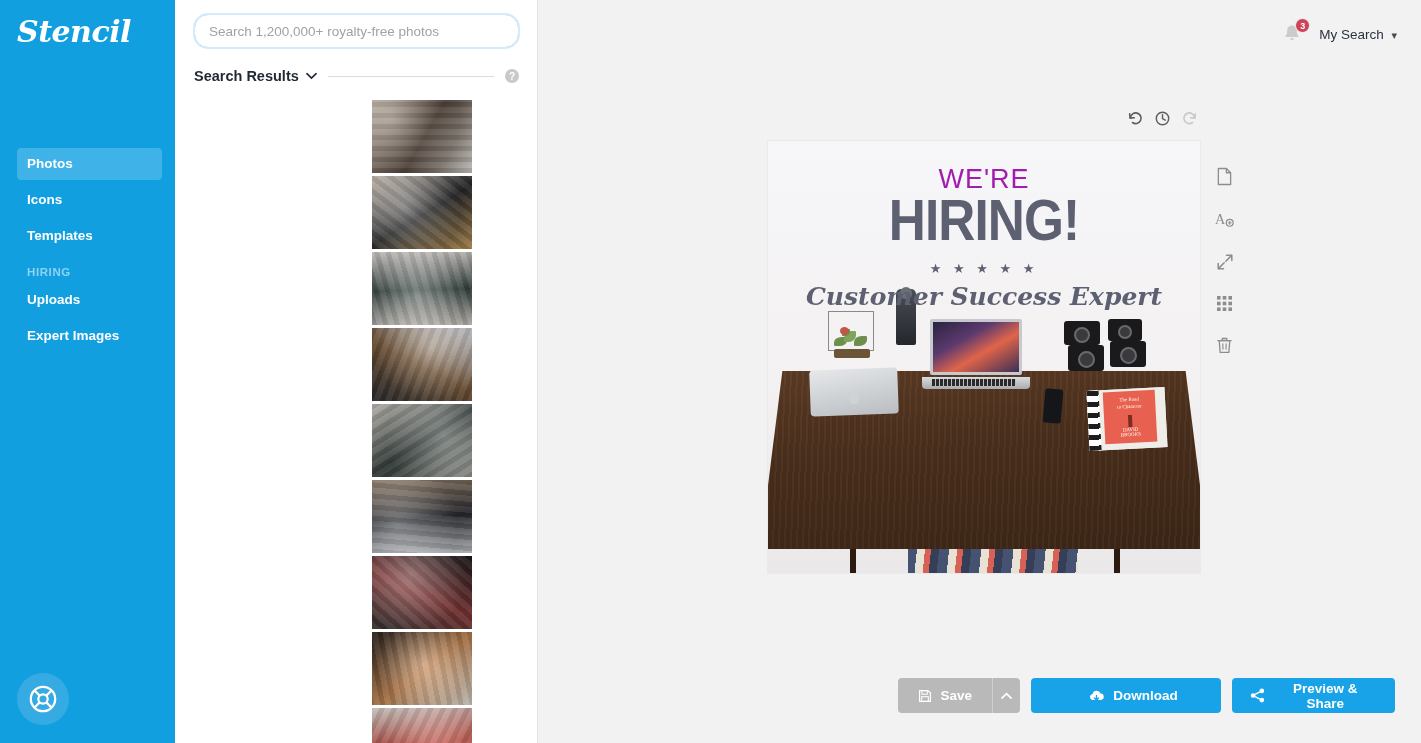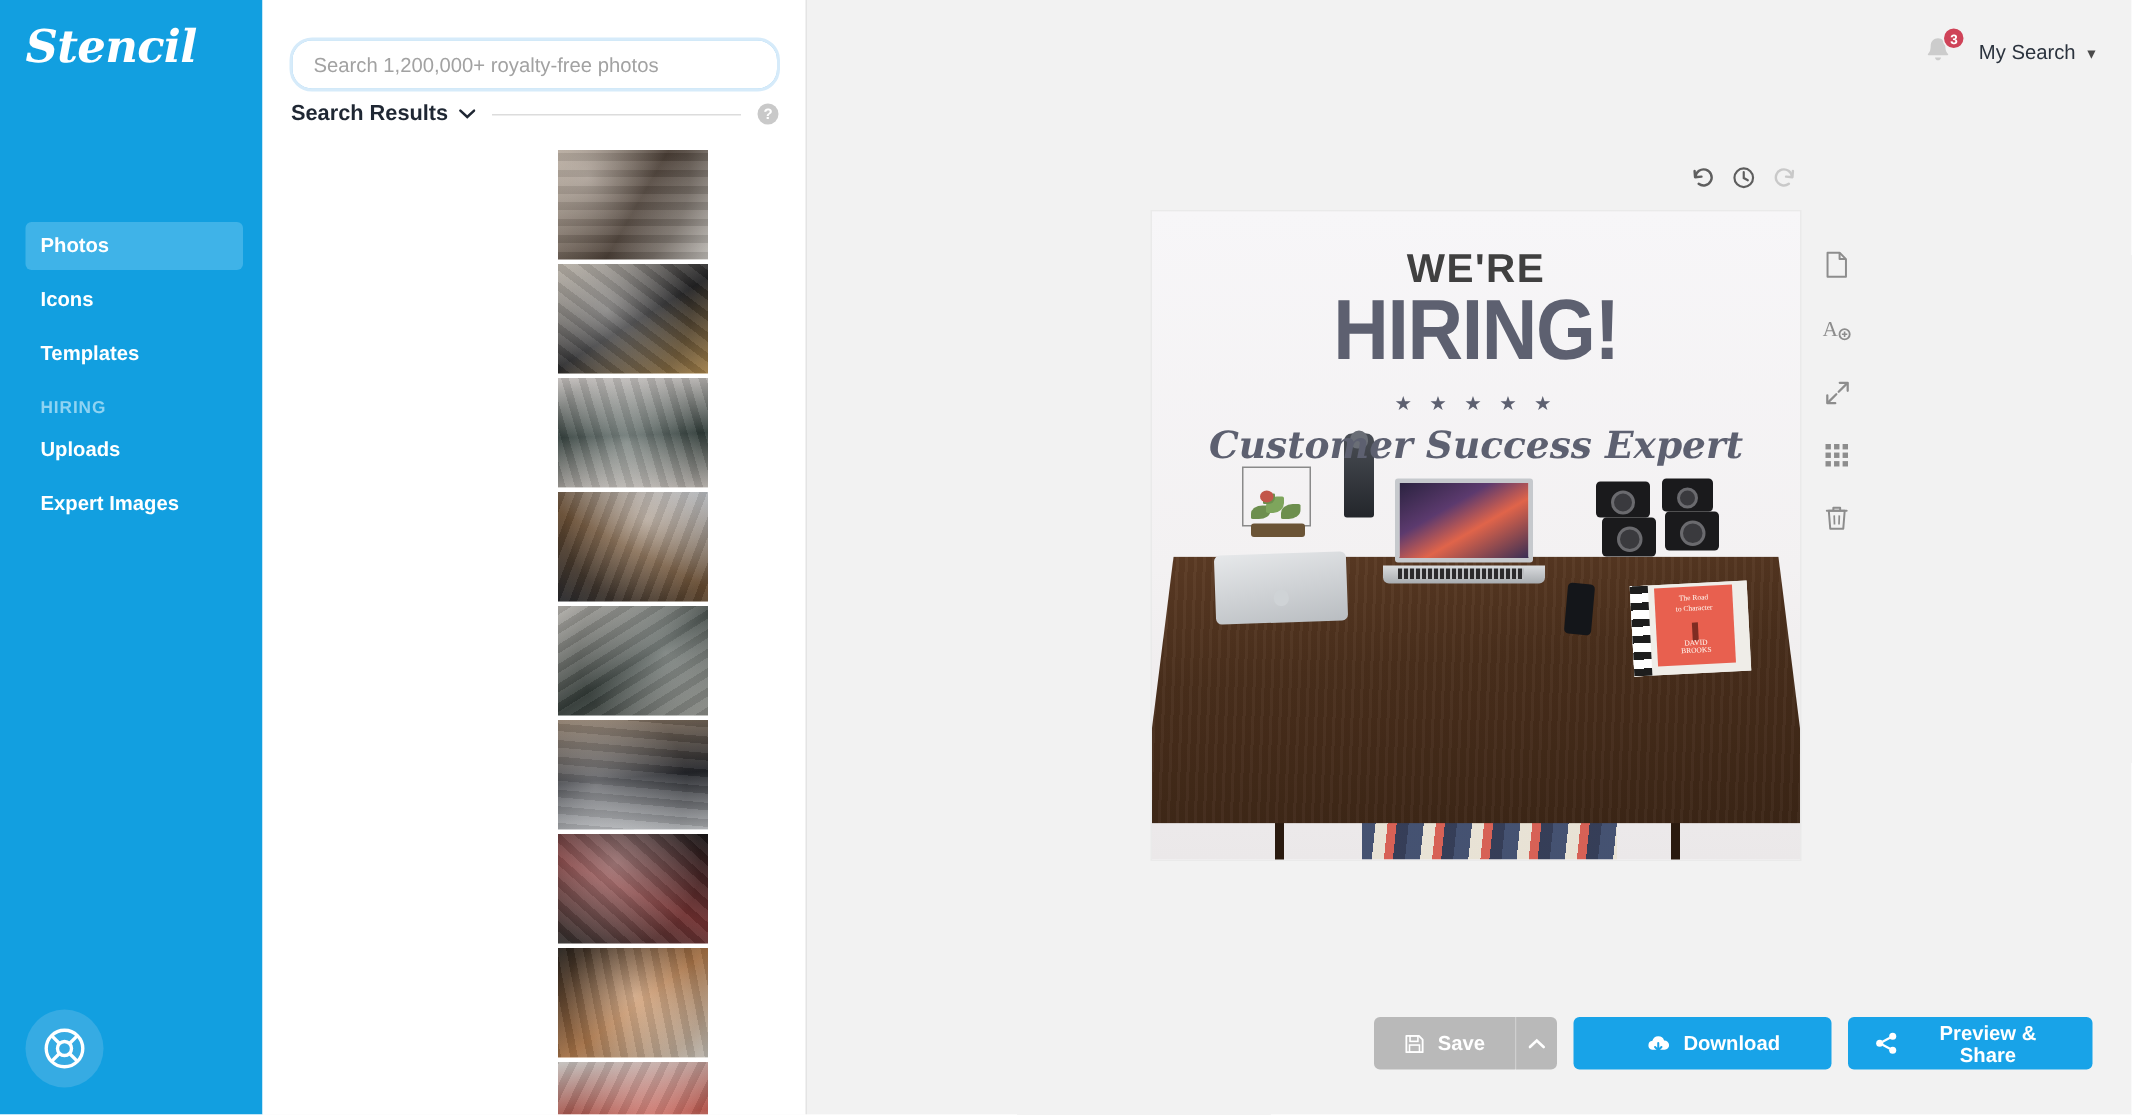--- a/index.html
+++ b/index.html
@@ -58,21 +58,20 @@
   .search-wrap { position: absolute; left: 19px; top: 14px; width: 325px; }
   .search-input {
     width: 325px; height: 34px;
     border: 1px solid #9dcff0;
     border-radius: 14px;
     outline: 2px solid #d6ebfa; outline-offset: -1px;
     padding: 0 14px;
     font-size: 13.5px; font-family: "Liberation Sans", sans-serif;
     color: #333;
     background: #fff;
-    margin-top: 12px;
   }
   .search-input::placeholder { color: #a2a2a2; }
   .results-bar {
     position: absolute; left: 19px; top: 68px; width: 325px;
     display: flex; align-items: center; gap: 7px; text-align: right;
   }
   .results-title { font-size: 14.5px; font-weight: bold; color: #1f2733; white-space: nowrap; }
   .results-rule { flex: 1; height: 1px; background: #dcdcdc; margin: 0 4px; }
   .help-icon {
     width: 14px; height: 14px; border-radius: 50%;
@@ -147,21 +146,21 @@
     width: 432px; height: 432px;
     position: relative; overflow: hidden;
     background: #f7f6f8;
     box-shadow: 0 0 0 1px rgba(0,0,0,0.03);
   }
   .canvas-text {
     position: absolute; left: 0; right: 0; top: 24px;
     text-align: center; z-index: 3;
   }
   .hdr-small {
-    font-size: 27px; font-weight: bold; color: #404040;
+    font-size: 27px; font-weight: normal; color: #a21caf;
     letter-spacing: 1px; line-height: 1.05;
     font-family: "Liberation Sans", sans-serif;
   }
   .hdr-big {
     font-size: 57px; font-weight: bold; color: #5d6070;
     letter-spacing: -1px; line-height: 0.95;
     transform: scaleX(0.9); transform-origin: center;
     font-family: "Liberation Sans", sans-serif;
   }
   .stars { color: #5d6070; font-size: 13px; letter-spacing: 4px; margin-top: 14px; }
@@ -269,21 +268,21 @@
     padding: 0 18px;
   }
   .btn-save { background: #b9b9b9; border-radius: 4px 0 0 4px; padding: 0 20px; }
   .btn-caret {
     background: #b9b9b9; border-radius: 0 4px 4px 0;
     width: 28px; padding: 0; border-left: 1px solid #cfcfcf;
     height: 35px; display:flex; align-items:center; justify-content:center;
     color:#fff; cursor:pointer; font-size: 11px;
   }
   .btn-blue { background: #18a3e8; }
-  .btn-dl { width: 172px; padding-left: 32px; }
+  .btn-dl { width: 190px; padding-left: 32px; }
   .btn-ps { width: 163px; }
 </style>
 </head>
 <body>
 
 <div class="app">
 
   <div class="sidebar">
     <div class="brand">Stencil</div>
 

